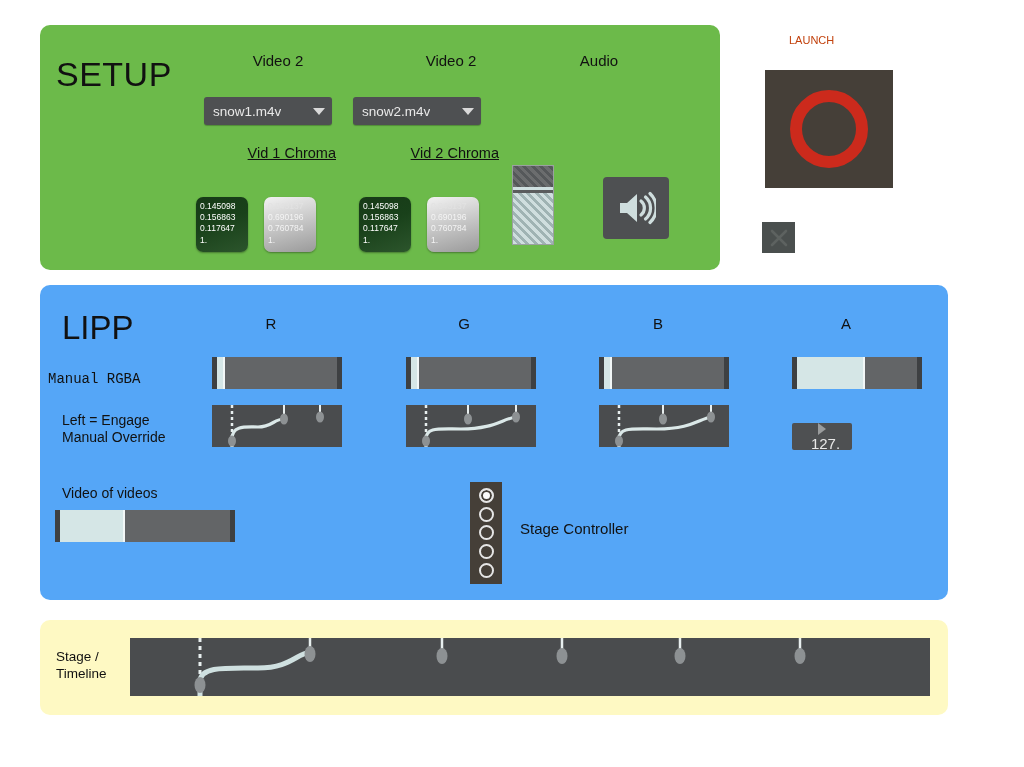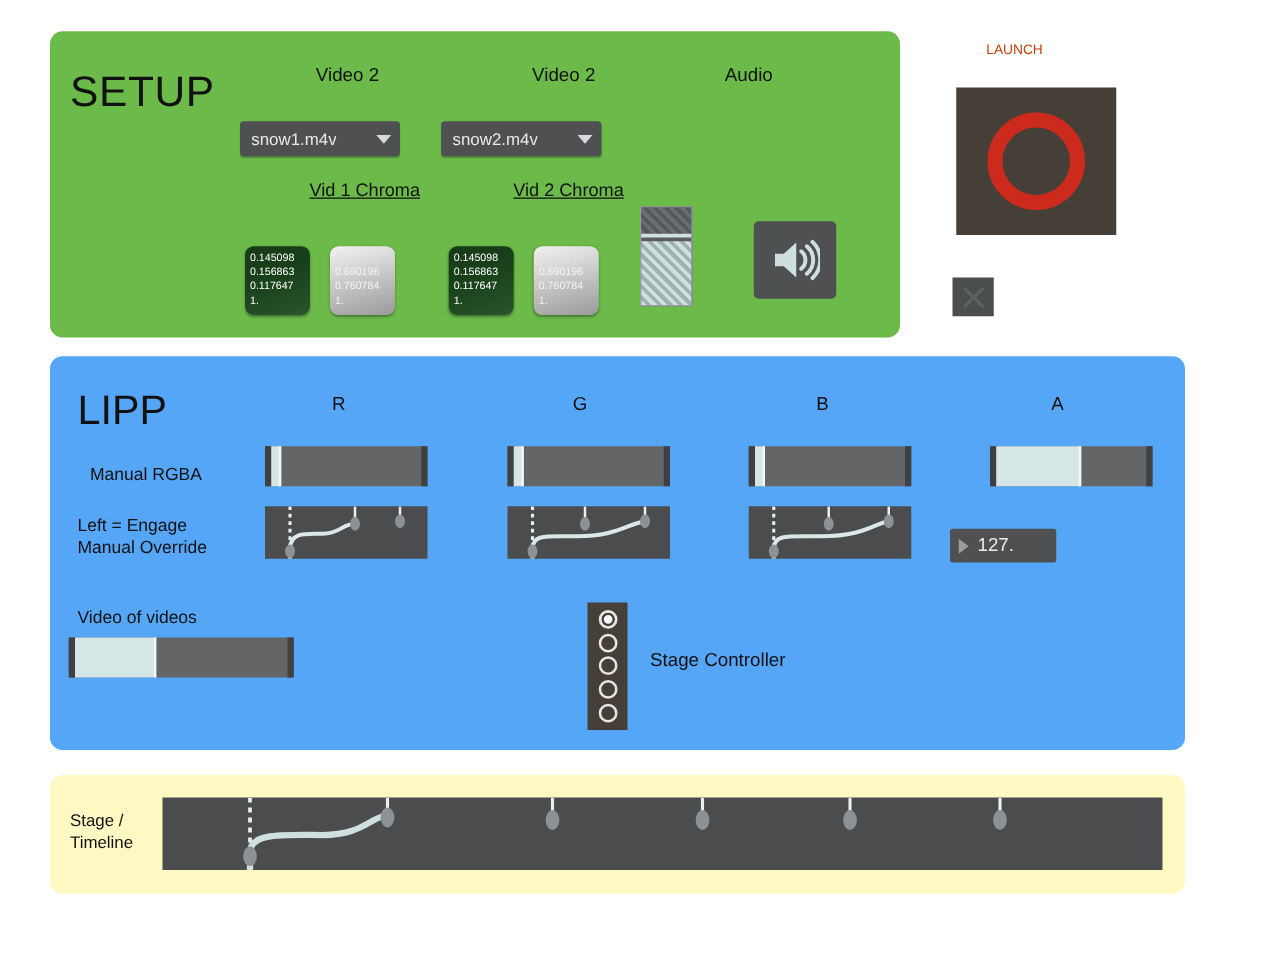--- a/index.html
+++ b/index.html
@@ -155,21 +155,21 @@
 </head>
 <body>
 
 <div class="panel" id="setup-panel">
   <div id="setup-title">SETUP</div>
 
   <div class="col-head" style="left:163px;">Video 2</div>
   <div class="col-head" style="left:336px;">Video 2</div>
   <div class="col-head" style="left:484px;">Audio</div>
 
-  <div class="dropdown" style="left:152px;">
+  <div class="dropdown" style="left:164px;">
     <span class="dd-label">snow1.m4v</span>
     <span class="caret"></span>
   </div>
   <div class="dropdown" style="left:313px;">
     <span class="dd-label">snow2.m4v</span>
     <span class="caret"></span>
   </div>
 
   <div class="chroma-head" style="left:146px;">Vid 1 Chroma</div>
   <div class="chroma-head" style="left:309px;">Vid 2 Chroma</div>
@@ -226,21 +226,21 @@
 </div>
 
 <div class="panel" id="lipp-panel">
   <div id="lipp-title">LIPP</div>
 
   <div class="ch-head" style="left:196px;">R</div>
   <div class="ch-head" style="left:389px;">G</div>
   <div class="ch-head" style="left:583px;">B</div>
   <div class="ch-head" style="left:771px;">A</div>
 
-  <div class="row-label" style="left:32px;top:86px;">Manual RGBA</div>
+  <div class="row-label" style="left:8px;top:86px;font-family:Liberation Mono, monospace;">Manual RGBA</div>
   <div class="row-label" style="left:22px;top:127px;">
     <div>Left = Engage</div>
     <div>Manual Override</div>
   </div>
 
   <div class="hslider" style="left:172px;top:72px;width:130px;">
     <div class="fill" style="width:5%"></div>
   </div>
   <div class="hslider" style="left:366px;top:72px;width:130px;">
     <div class="fill" style="width:5%"></div>
@@ -279,21 +279,21 @@
       <path d="M20 0 V42" stroke="#e8efef" stroke-width="2.5" stroke-dasharray="3 3"></path>
       <path d="M64 0 V14" stroke="#e8efef" stroke-width="2"></path>
       <path d="M112 0 V12" stroke="#e8efef" stroke-width="2"></path>
       <path d="M20 42 V34 C20 22 32 24 58 24 C92 24 100 14 112 12" stroke="#dbe8e8" stroke-width="3.2" fill="none" stroke-linecap="round"></path>
       <ellipse cx="20" cy="36" rx="4" ry="5.5" fill="#8d9193"></ellipse>
       <ellipse cx="64" cy="14" rx="4" ry="5.5" fill="#8d9193"></ellipse>
       <ellipse cx="112" cy="12" rx="4" ry="5.5" fill="#8d9193"></ellipse>
     </svg>
   </div>
 
-  <div class="numbox" style="left:720px;top:138px;width:85px;">
+  <div class="numbox" style="left:752px;top:138px;width:60px;flex-direction:column;">
     <span class="tri"></span>
     <span>127.</span>
   </div>
 
   <div class="row-label" style="left:22px;top:200px;">Video of videos</div>
   <div class="hslider" style="left:15px;top:225px;width:180px;">
     <div class="fill" style="width:37%"></div>
   </div>
 </div>
 

